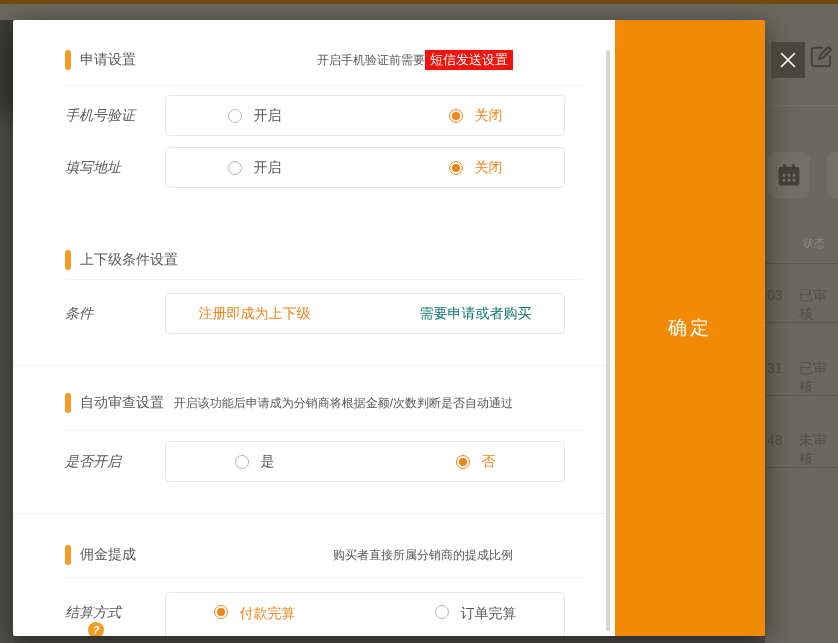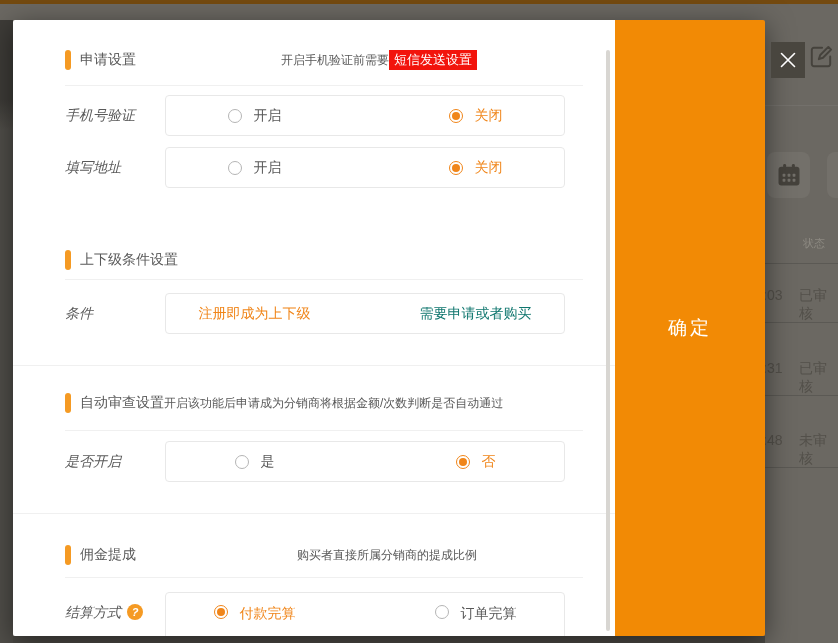--- a/index.html
+++ b/index.html
@@ -29,21 +29,21 @@
 
   
   .dialog{position:absolute;left:13px;top:20px;width:752px;height:616px;display:flex;
     border-radius:2px;overflow:hidden;box-shadow:0 6px 28px rgba(0,0,0,0.5);z-index:20;}
   .dialog-content{position:relative;width:602px;height:616px;background:#ffffff;overflow:hidden;}
   .dialog-side{width:150px;height:616px;background:#f28a05;display:flex;align-items:center;justify-content:center;cursor:pointer;text-align:center;}
   .confirm-label{color:#ffffff;font-size:19px;letter-spacing:3px;}
   .scrollbar-thumb{position:absolute;right:5px;top:30px;bottom:5px;width:4px;background:#d8d6d2;border-radius:2px;z-index:5;}
 
   
-  .sec-head{position:absolute;left:52px;width:412px;height:20px;display:flex;align-items:center;}
+  .sec-head{position:absolute;left:52px;width:448px;height:20px;display:flex;align-items:center;}
   .sec-bar{width:6px;height:20px;border-radius:3px;background:#f59a23;margin-right:9px;flex:none;}
   .sec-title{font-size:14px;color:#595959;white-space:nowrap;}
   .sec-note{margin-left:auto;font-size:12px;color:#595959;white-space:nowrap;}
   .badge{background:#f2140c;color:#ffffff;font-size:13px;line-height:20px;padding:0 5px;cursor:pointer;}
 
   .hr{position:absolute;left:52px;width:518px;height:1px;background:#f0f0f0;}
   .sep{position:absolute;left:0;width:602px;height:1px;background:#f0f0f0;}
 
   
   .setting-row{position:absolute;left:52px;width:518px;}
@@ -54,21 +54,21 @@
   .opt.selected{color:#f08519;}
   .radio{width:14px;height:14px;border-radius:50%;border:1px solid #b5b5b5;background:#fff;box-sizing:border-box;position:relative;flex:none;}
   .opt.selected .radio{border-color:#f08519;}
   .opt.selected .radio::after{content:"";position:absolute;left:2px;top:2px;right:2px;bottom:2px;border-radius:50%;background:#f08519;}
   .choice{flex:1;display:flex;align-items:center;justify-content:center;font-size:14px;color:#0f766e;cursor:pointer;}
   .choice.selected{color:#f08519;}
   .help-badge{width:16px;height:16px;border-radius:50%;background:#f59a23;color:#fff;font-size:11px;font-weight:bold;
     display:inline-flex;align-items:center;justify-content:center;margin-left:6px;cursor:pointer;}
   .row-box.clipped{height:70px;}
   .row-box.clipped .opt{align-items:flex-start;padding-top:12px;}
-  .row-label.clipped{height:auto;padding-top:12px;align-items:flex-start;}
+  .row-label.clipped{height:auto;padding-top:12px;align-items:center;flex-direction:column;}
 </style>
 </head>
 <body>
 
 <div class="bg-topbar"></div>
 <div class="bg-left-strip"></div>
 <div class="bg-header-line"></div>
 
 <div class="bg-edit-icon">
   <svg width="26" height="26" viewBox="0 0 24 24" fill="none" stroke="#45423c" stroke-width="1.8" stroke-linecap="round" stroke-linejoin="round">

